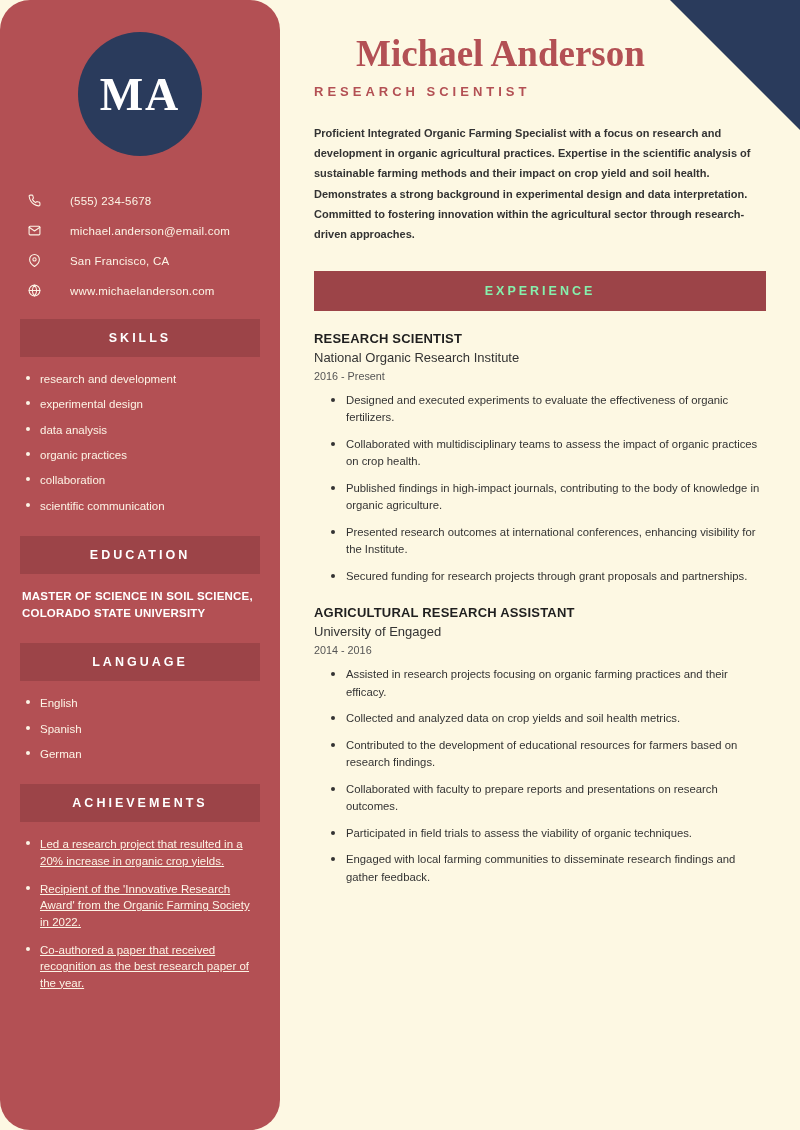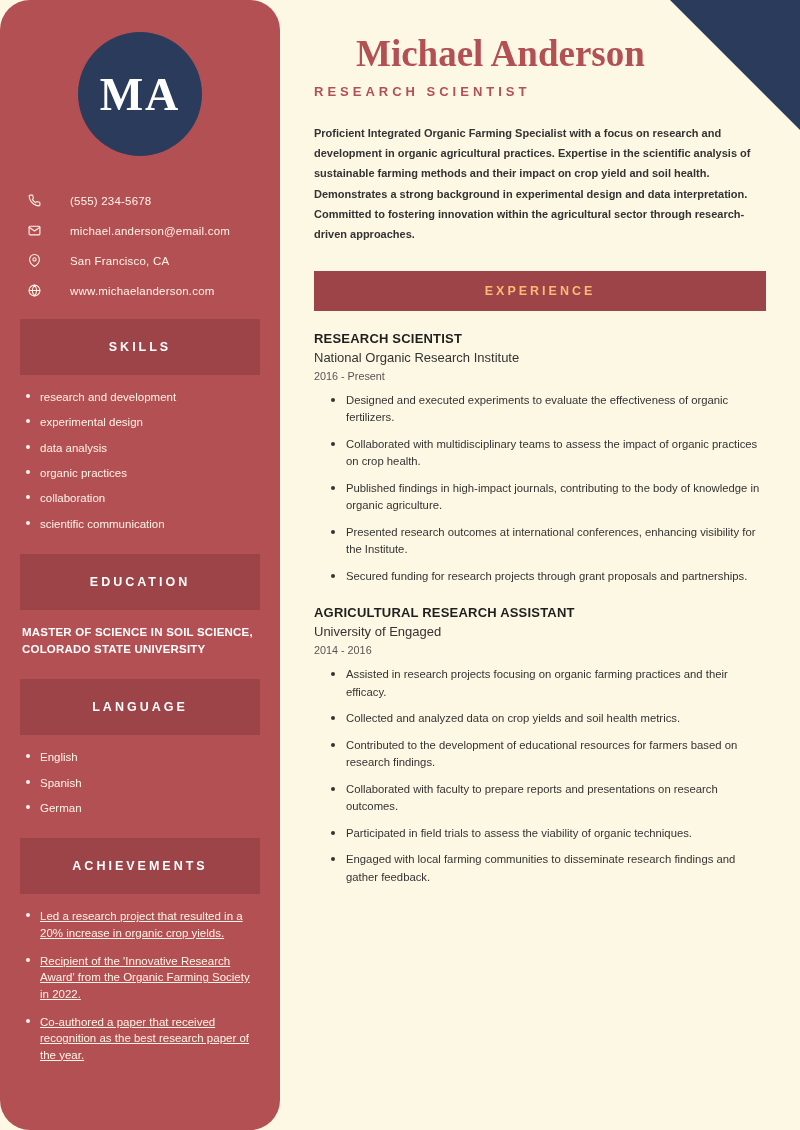--- a/index.html
+++ b/index.html
@@ -67,21 +67,21 @@
     align-items: center;
     justify-content: flex-start;
     color: #fdf4e6;
   }
   .contact-icon svg { display: block; }
   .contact-text { letter-spacing: .2px; }
 
   .section-bar {
     background: #9c4448;
     margin: 0 0 14px 0;
-    height: 56px;
+    height: 38px;
     display: flex;
     align-items: center;
     justify-content: center;
     letter-spacing: 3px;
     font-size: 12.5px;
     font-weight: 700;
     color: #ffffff;
   }
   .sec-gap { margin-top: 22px; }
 
@@ -156,21 +156,21 @@
     max-width: 455px;
     font-weight: bold;
   }
   .main-bar {
     margin-top: 26px;
     background: #9c4448;
     height: 40px;
     display: flex;
     align-items: center;
     justify-content: center;
-    color: #fdba74;
+    color: #86efac;
     letter-spacing: 3px;
     font-size: 12.5px;
     font-weight: 700;
   }
   .job { margin-top: 20px; }
   .job-title {
     font-size: 13px;
     font-weight: 700;
     color: #1f1f1f;
     letter-spacing: .2px;

